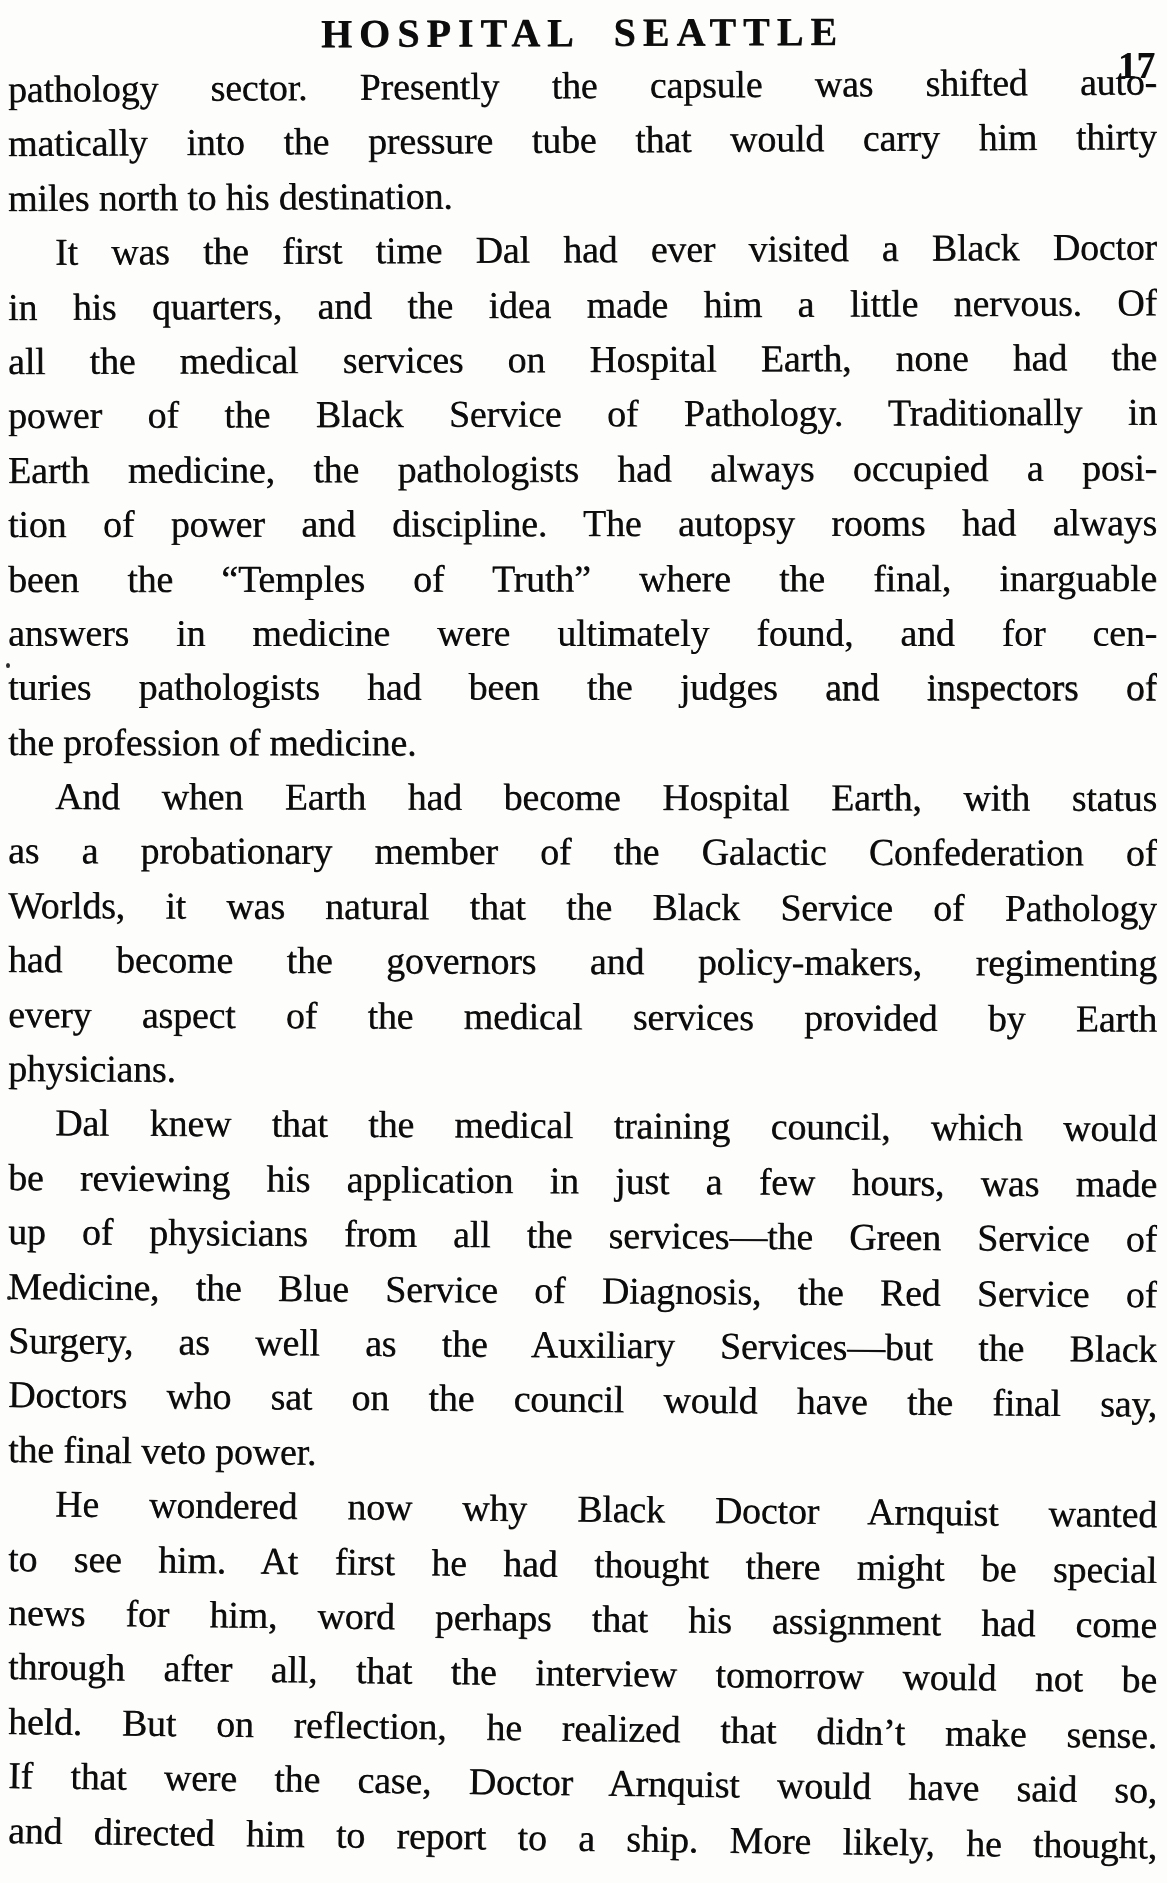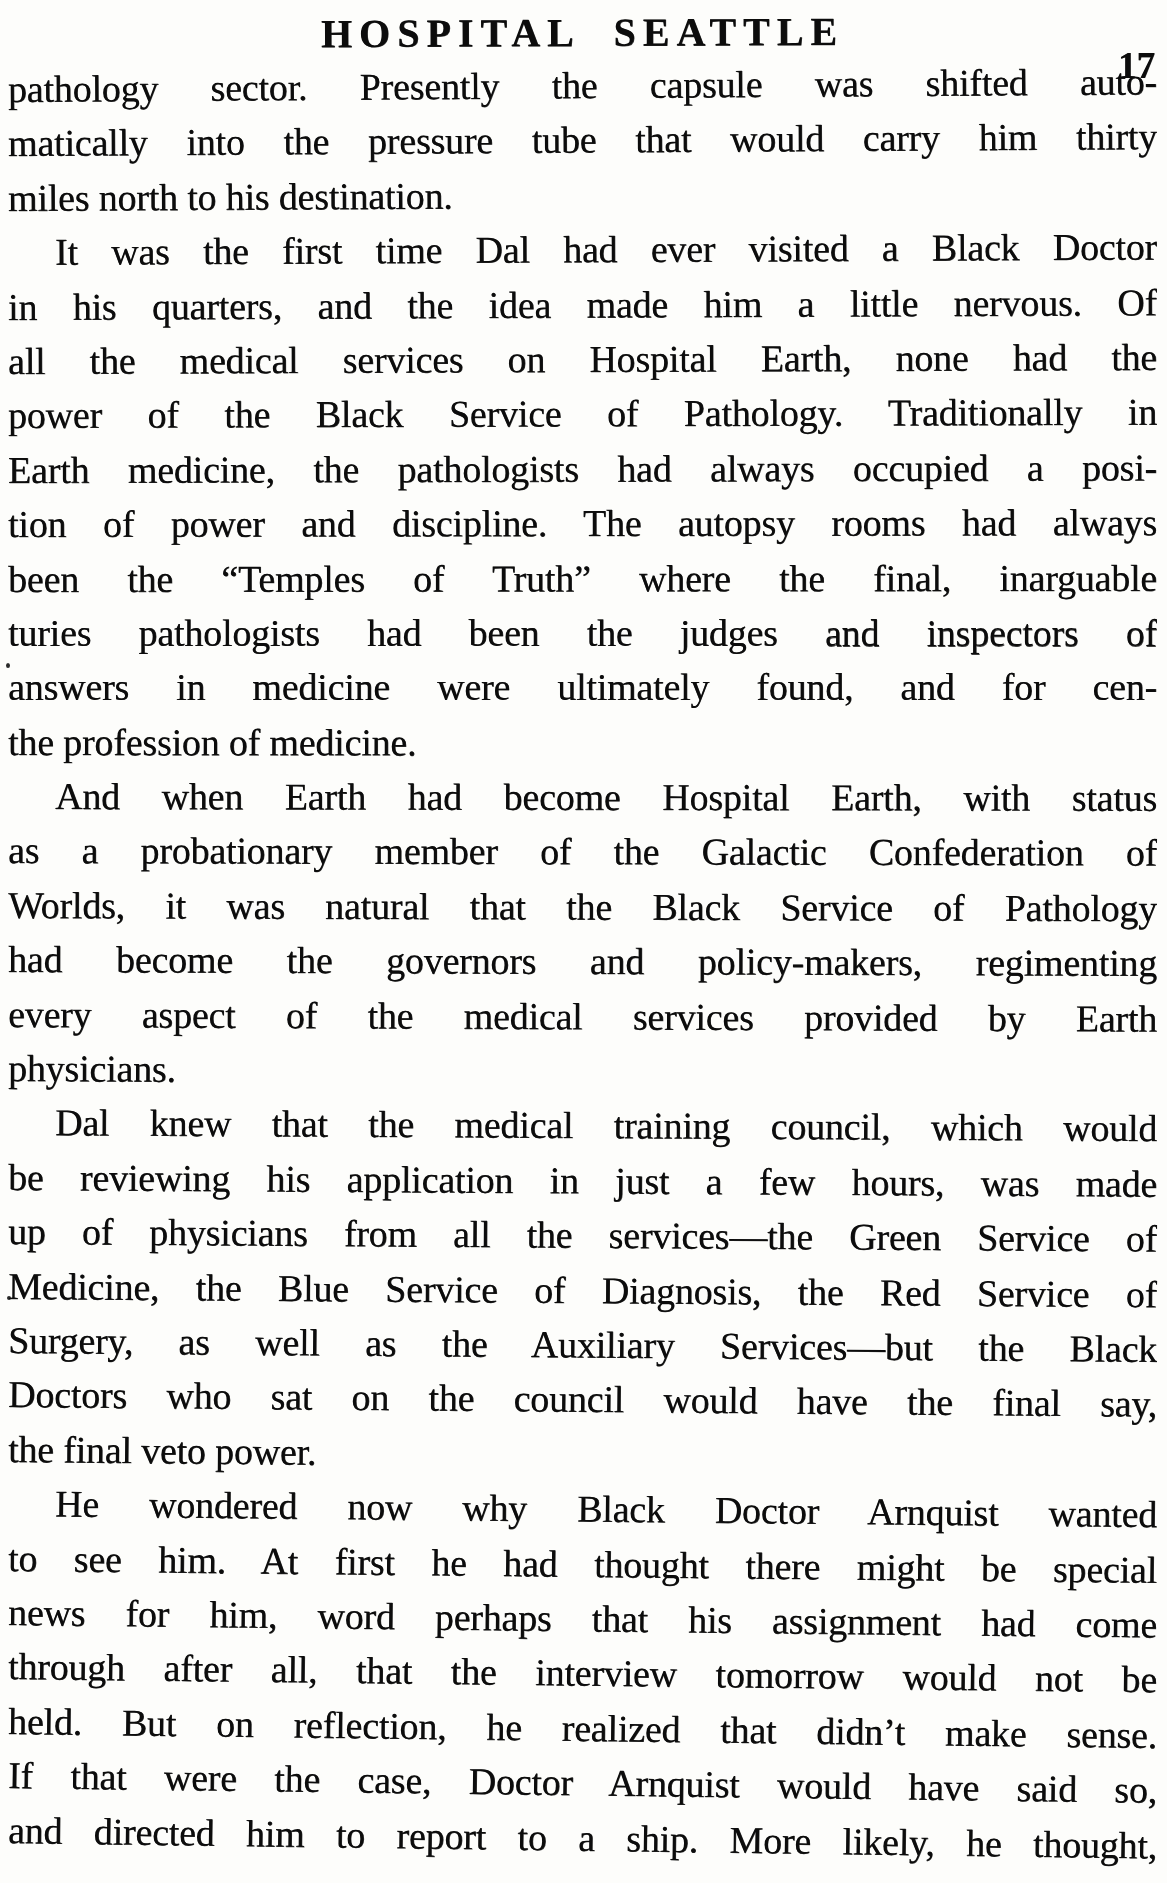--- a/index.html
+++ b/index.html
@@ -63,22 +63,22 @@
     <div class="ln" style="transform: rotate(-0.38deg);">pathology sector. Presently the capsule was shifted auto-</div>
     <div class="ln" style="transform: rotate(-0.344deg);">matically into the pressure tube that would carry him thirty</div>
     <div class="ln end" style="transform: rotate(-0.308deg);">miles north to his destination.</div>
     <div class="ln ind" style="transform: rotate(-0.272deg);">It was the first time Dal had ever visited a Black Doctor</div>
     <div class="ln" style="transform: rotate(-0.236deg);">in his quarters, and the idea made him a little nervous. Of</div>
     <div class="ln" style="transform: rotate(-0.2deg);">all the medical services on Hospital Earth, none had the</div>
     <div class="ln" style="transform: rotate(-0.164deg);">power of the Black Service of Pathology. Traditionally in</div>
     <div class="ln" style="transform: rotate(-0.128deg);">Earth medicine, the pathologists had always occupied a posi-</div>
     <div class="ln" style="transform: rotate(-0.093deg);">tion of power and discipline. The autopsy rooms had always</div>
     <div class="ln" style="transform: rotate(-0.057deg);">been the “Temples of Truth” where the final, inarguable</div>
+    <div class="ln" style="transform: rotate(-0.021deg);">answers in medicine were ultimately found, and for cen-</div>
     <div class="ln" style="transform: rotate(0.015deg);">turies pathologists had been the judges and inspectors of</div>
-    <div class="ln" style="transform: rotate(-0.021deg);">answers in medicine were ultimately found, and for cen-</div>
     <div class="ln end" style="transform: rotate(0.051deg);">the profession of medicine.</div>
     <div class="ln ind" style="transform: rotate(0.087deg);">And when Earth had become Hospital Earth, with status</div>
     <div class="ln" style="transform: rotate(0.123deg);">as a probationary member of the Galactic Confederation of</div>
     <div class="ln" style="transform: rotate(0.159deg);">Worlds, it was natural that the Black Service of Pathology</div>
     <div class="ln" style="transform: rotate(0.195deg);">had become the governors and policy-makers, regimenting</div>
     <div class="ln" style="transform: rotate(0.231deg);">every aspect of the medical services provided by Earth</div>
     <div class="ln end" style="transform: rotate(0.267deg);">physicians.</div>
     <div class="ln ind" style="transform: rotate(0.303deg);">Dal knew that the medical training council, which would</div>
     <div class="ln" style="transform: rotate(0.339deg);">be reviewing his application in just a few hours, was made</div>
     <div class="ln" style="transform: rotate(0.375deg);">up of physicians from all the services—the Green Service of</div>

